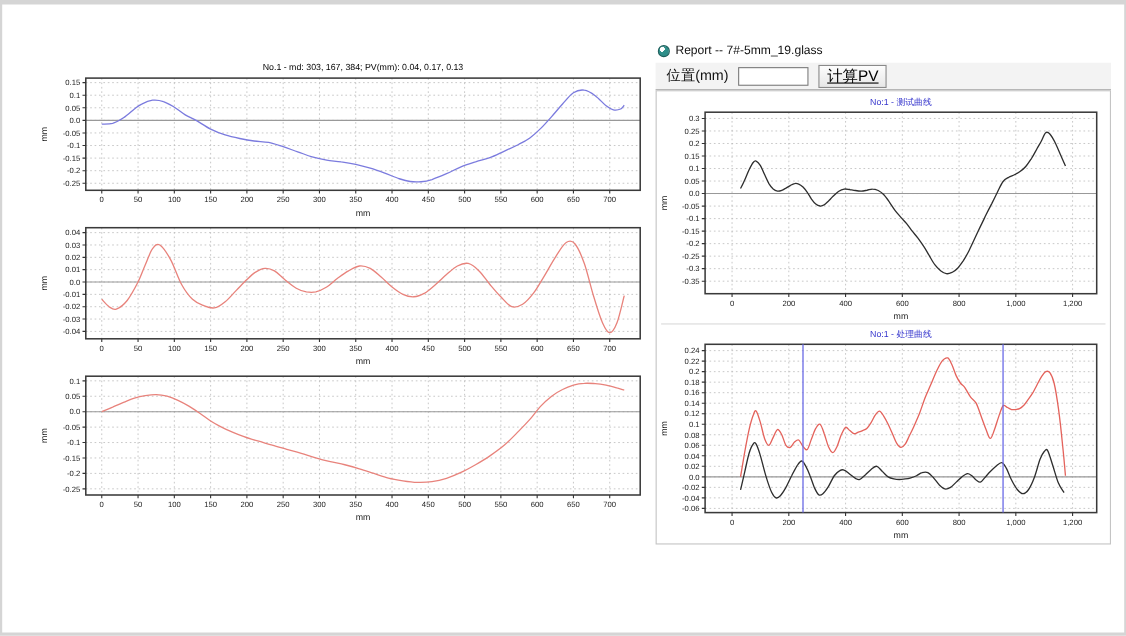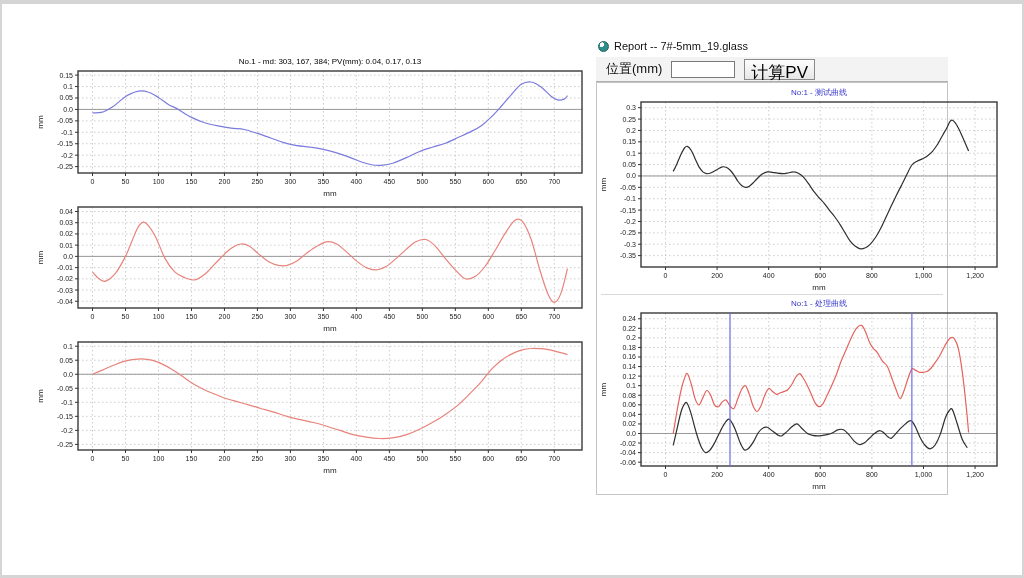--- a/index.html
+++ b/index.html
@@ -2,33 +2,33 @@
 <html><head>
 <meta charset="utf-8">
 <style>
   html,body{margin:0;padding:0;}
   body{width:1024px;height:578px;position:relative;background:#fff;overflow:hidden;
        font-family:"Liberation Sans",sans-serif;}
   .screen{position:absolute;inset:0;border:2px solid #d5d5d5;border-top-width:4px;
           border-bottom-width:3px;background:#fff;box-sizing:border-box;}
   .left-panel{position:absolute;left:32px;top:50px;width:558px;background:#fff;}
   .left-panel svg{display:block;}
-  .report-window{position:absolute;left:594px;top:34px;width:352px;}
+  .report-window{position:absolute;left:594px;top:34px;width:414px;}
   .titlebar{display:flex;align-items:center;gap:5px;height:16px;padding-left:2px;}
   .app-icon{width:11px;height:11px;border-radius:50%;display:inline-block;
             background:radial-gradient(circle at 32% 30%,#ffffff 0 26%,#2e8f8a 27% 100%);
             border:1px solid #1d5f5c;box-sizing:border-box;}
   .title-text{font-size:11px;color:#111;}
   .toolbar{margin-top:3px;height:24px;background:#f3f3f3;border-bottom:1px solid #b0b0b0;
            display:flex;align-items:center;gap:9px;padding:0 10px;}
   .toolbar label{font-size:13px;color:#111;}
   .pos-input{width:58px;height:15px;border:1px solid #7a7a7a;font-size:11px;padding:0 2px;}
-  .pv-button{min-width:62px;height:21px;border:1px solid #8a8a8a;font-size:17px;
+  .pv-button{min-width:62px;height:21px;border:1px solid #8a8a8a;font-size:14px;
              background:linear-gradient(#fdfdfd,#e7e7e7);cursor:pointer;
-             font-family:"Liberation Sans",sans-serif;}
+             font-family:"Liberation Sans",sans-serif;text-decoration:underline;}
   .chart-panel{border:1px solid #c4c4c4;background:#fff;margin-top:0;padding:2px 0;}
   .chart-panel svg{display:block;}
   .sep{height:1px;background:#d9d9d9;margin:1px 4px;}
   svg text{font-family:"Liberation Sans",sans-serif;}
 </style>
 </head>
 <body>
 
 <div class="screen">
 

